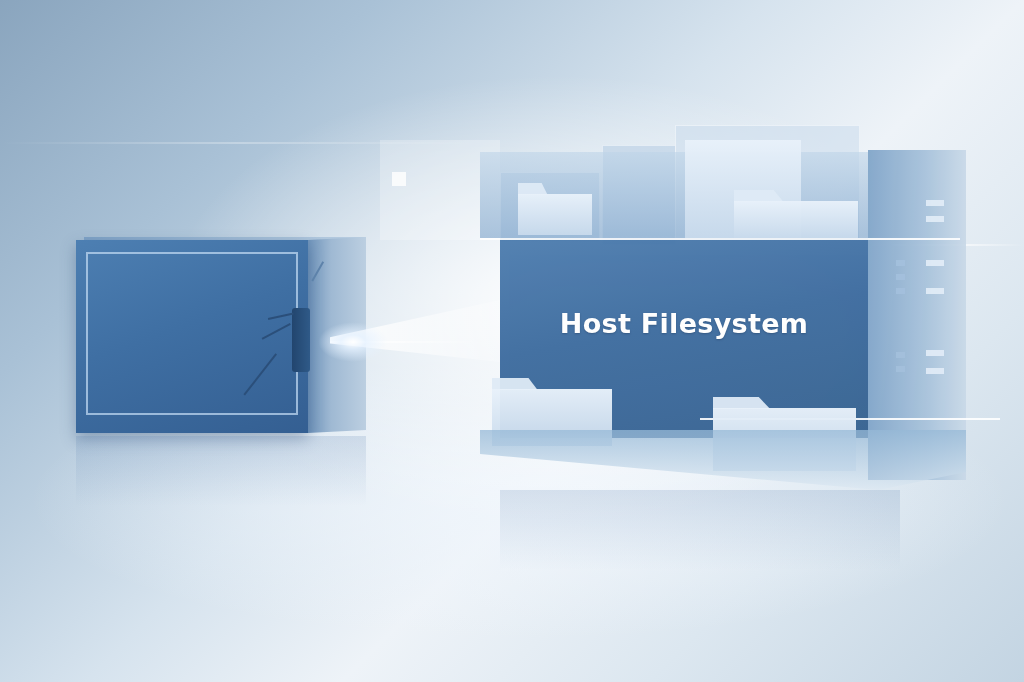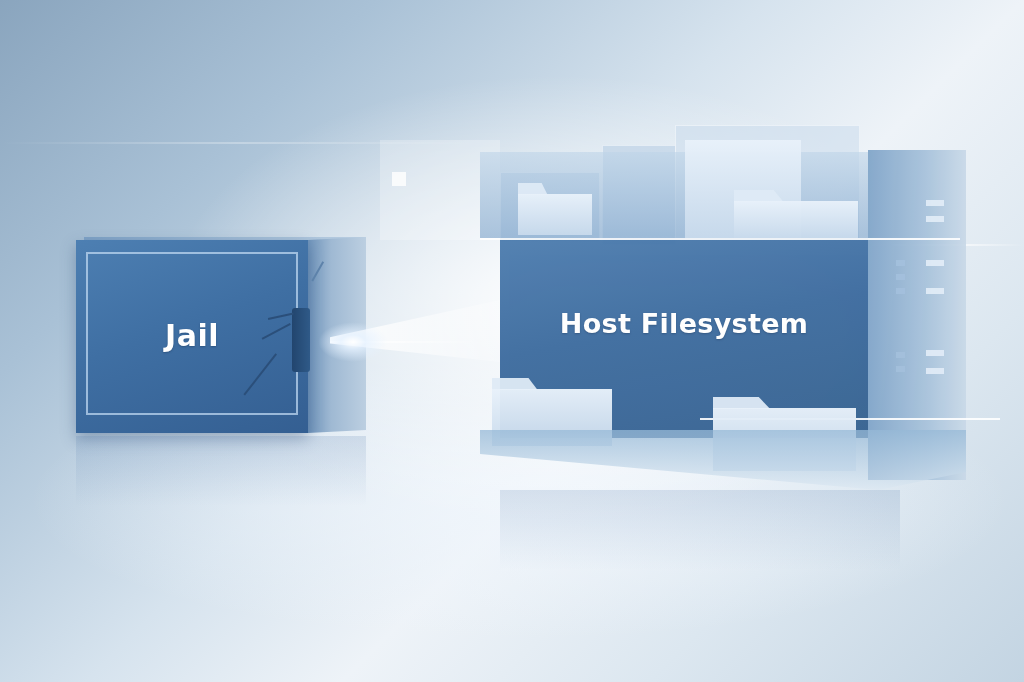--- a/index.html
+++ b/index.html
@@ -172,21 +172,20 @@
 
     <div class="host-base"></div>
     <div class="reflection" style="left:500px;top:490px;width:400px;height:80px;"></div>
   </div>
 
   <div>
     <div class="jail-top"></div>
     <div class="jail-side"></div>
     <div class="jail-front">
       <div class="jail-inset"></div>
-      <div class="jail-label">Jail</div>
     </div>
     <div class="jail-notch"></div>
     <div class="crack" style="left:262px;top:338px;width:32px;transform:rotate(-28deg);"></div>
     <div class="crack" style="left:244px;top:394px;width:52px;transform:rotate(-52deg);"></div>
     <div class="crack" style="left:268px;top:318px;width:26px;transform:rotate(-12deg);"></div>
     <div class="crack" style="left:312px;top:280px;width:22px;transform:rotate(-60deg);background:#5d82aa;"></div>
     <div class="reflection" style="left:76px;top:436px;width:290px;height:70px;"></div>
   </div>
 
   <div>

